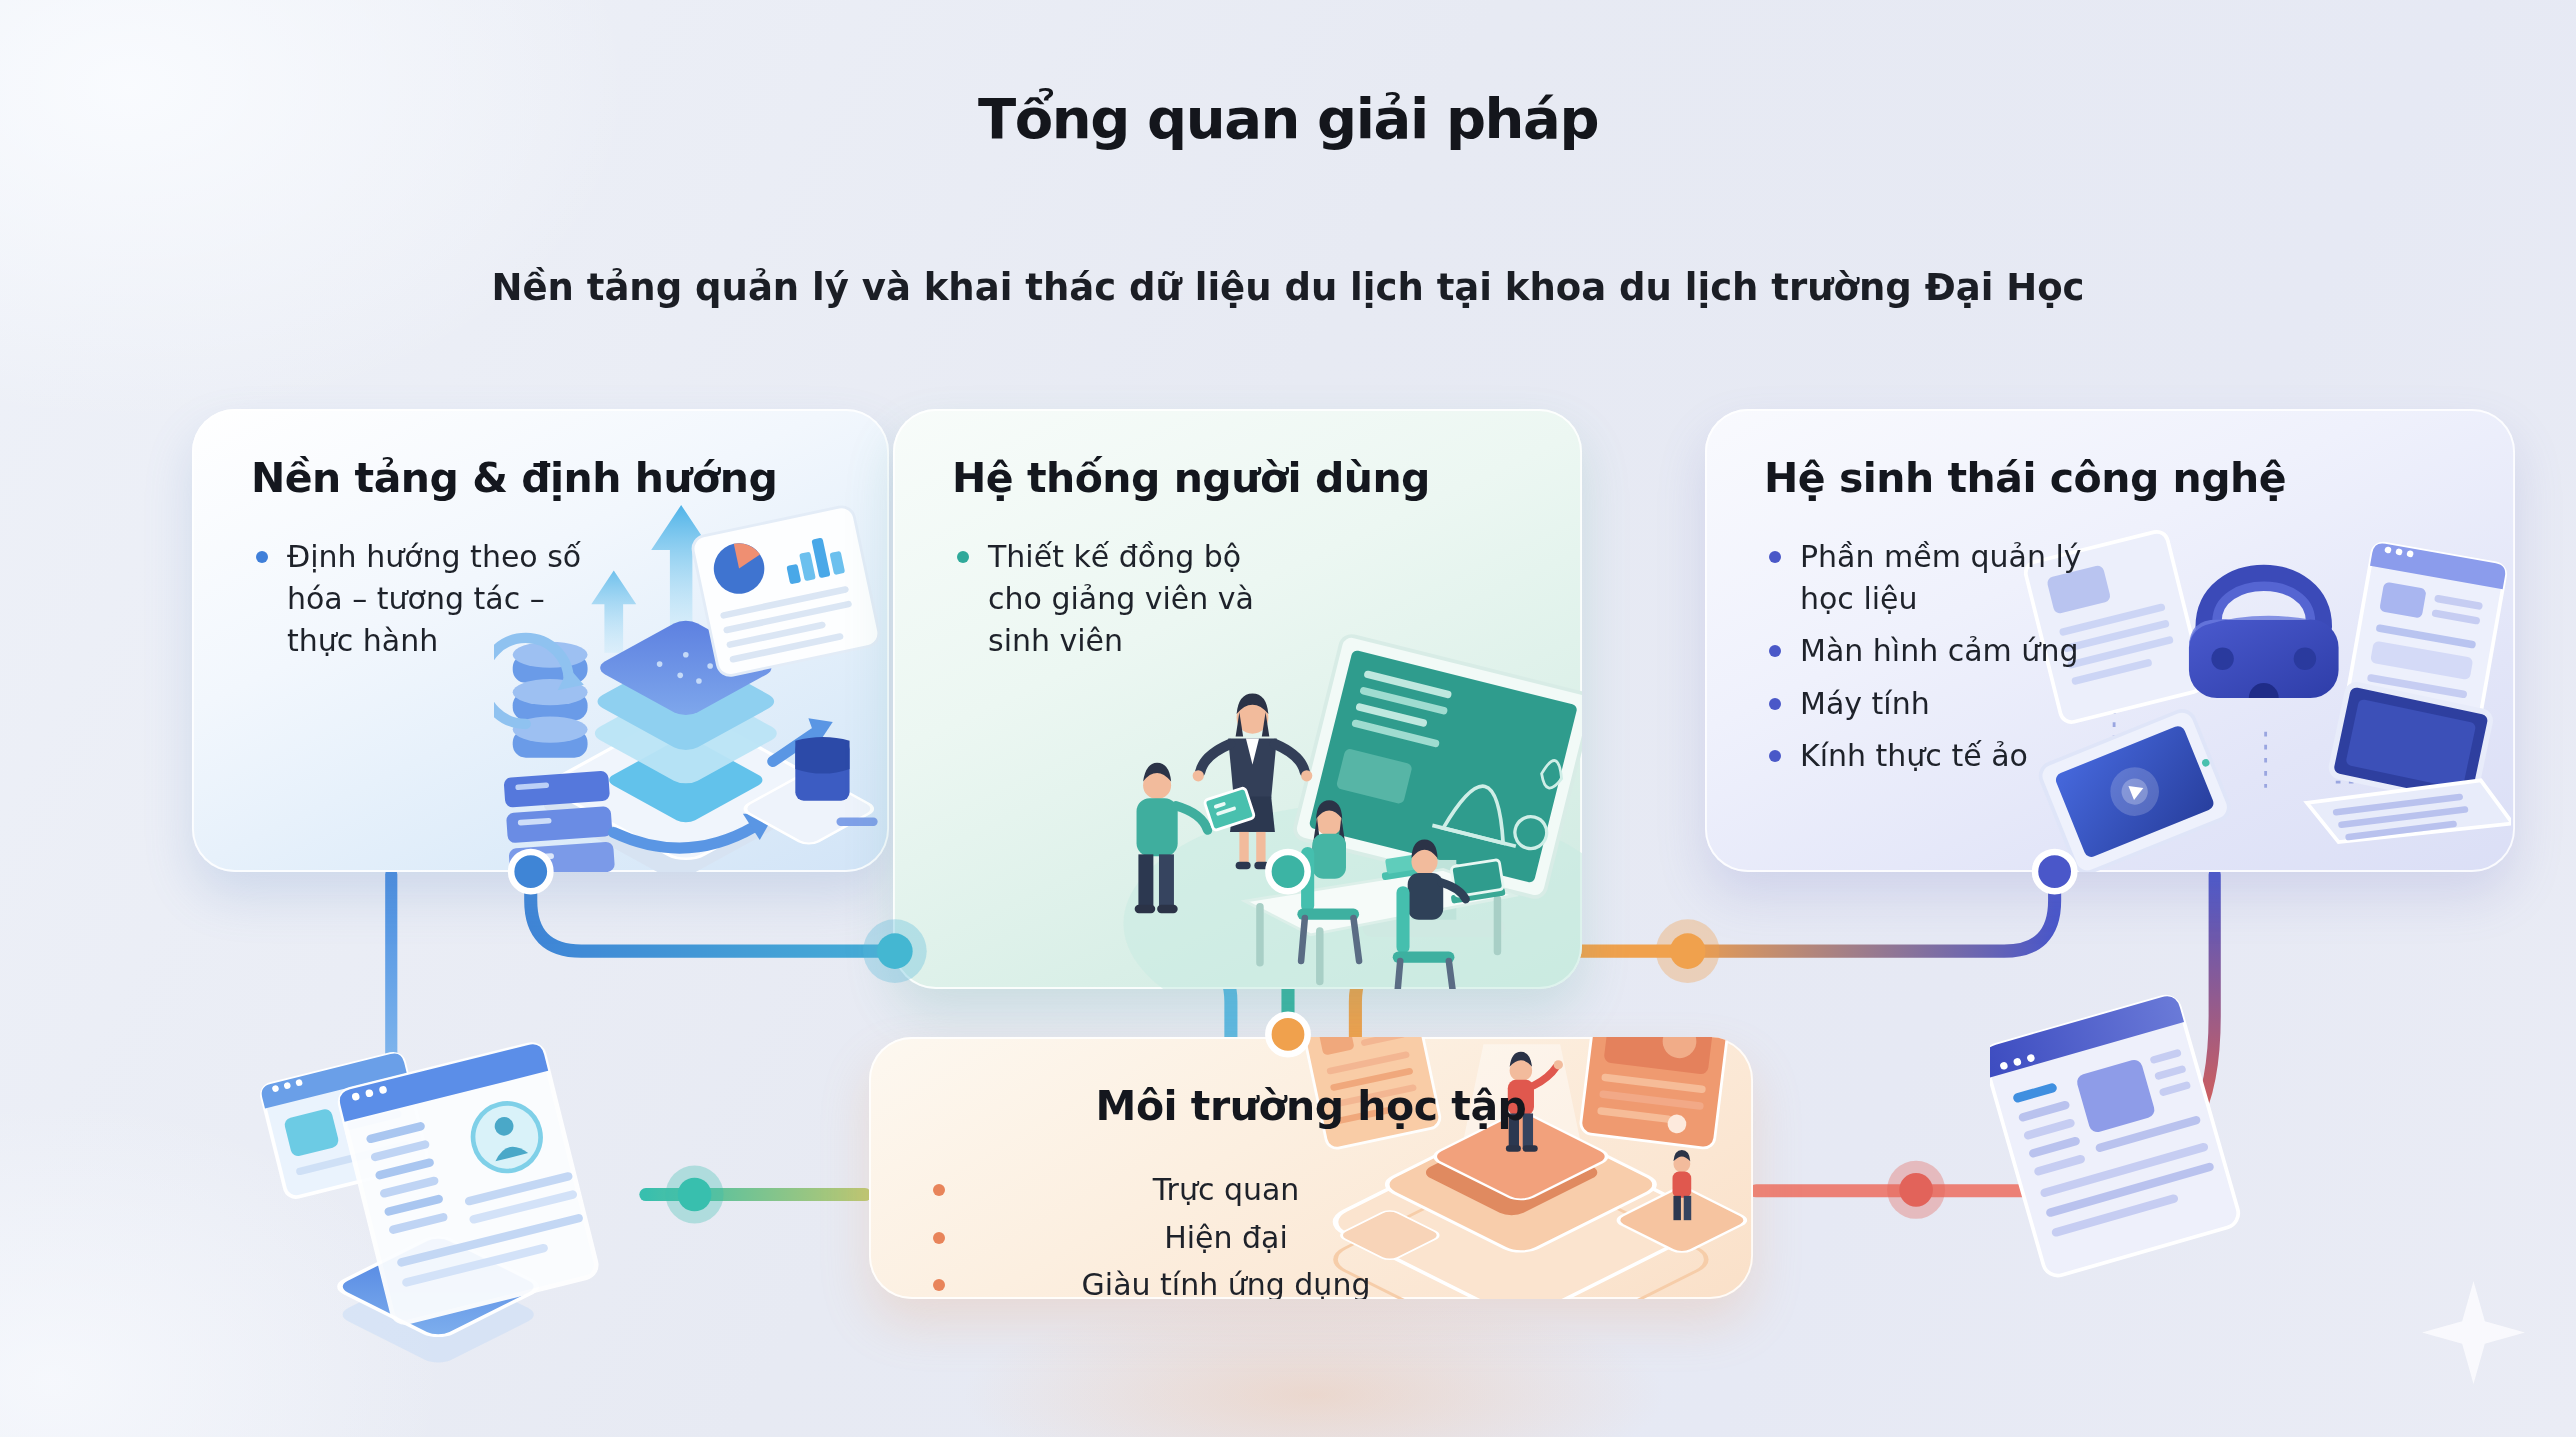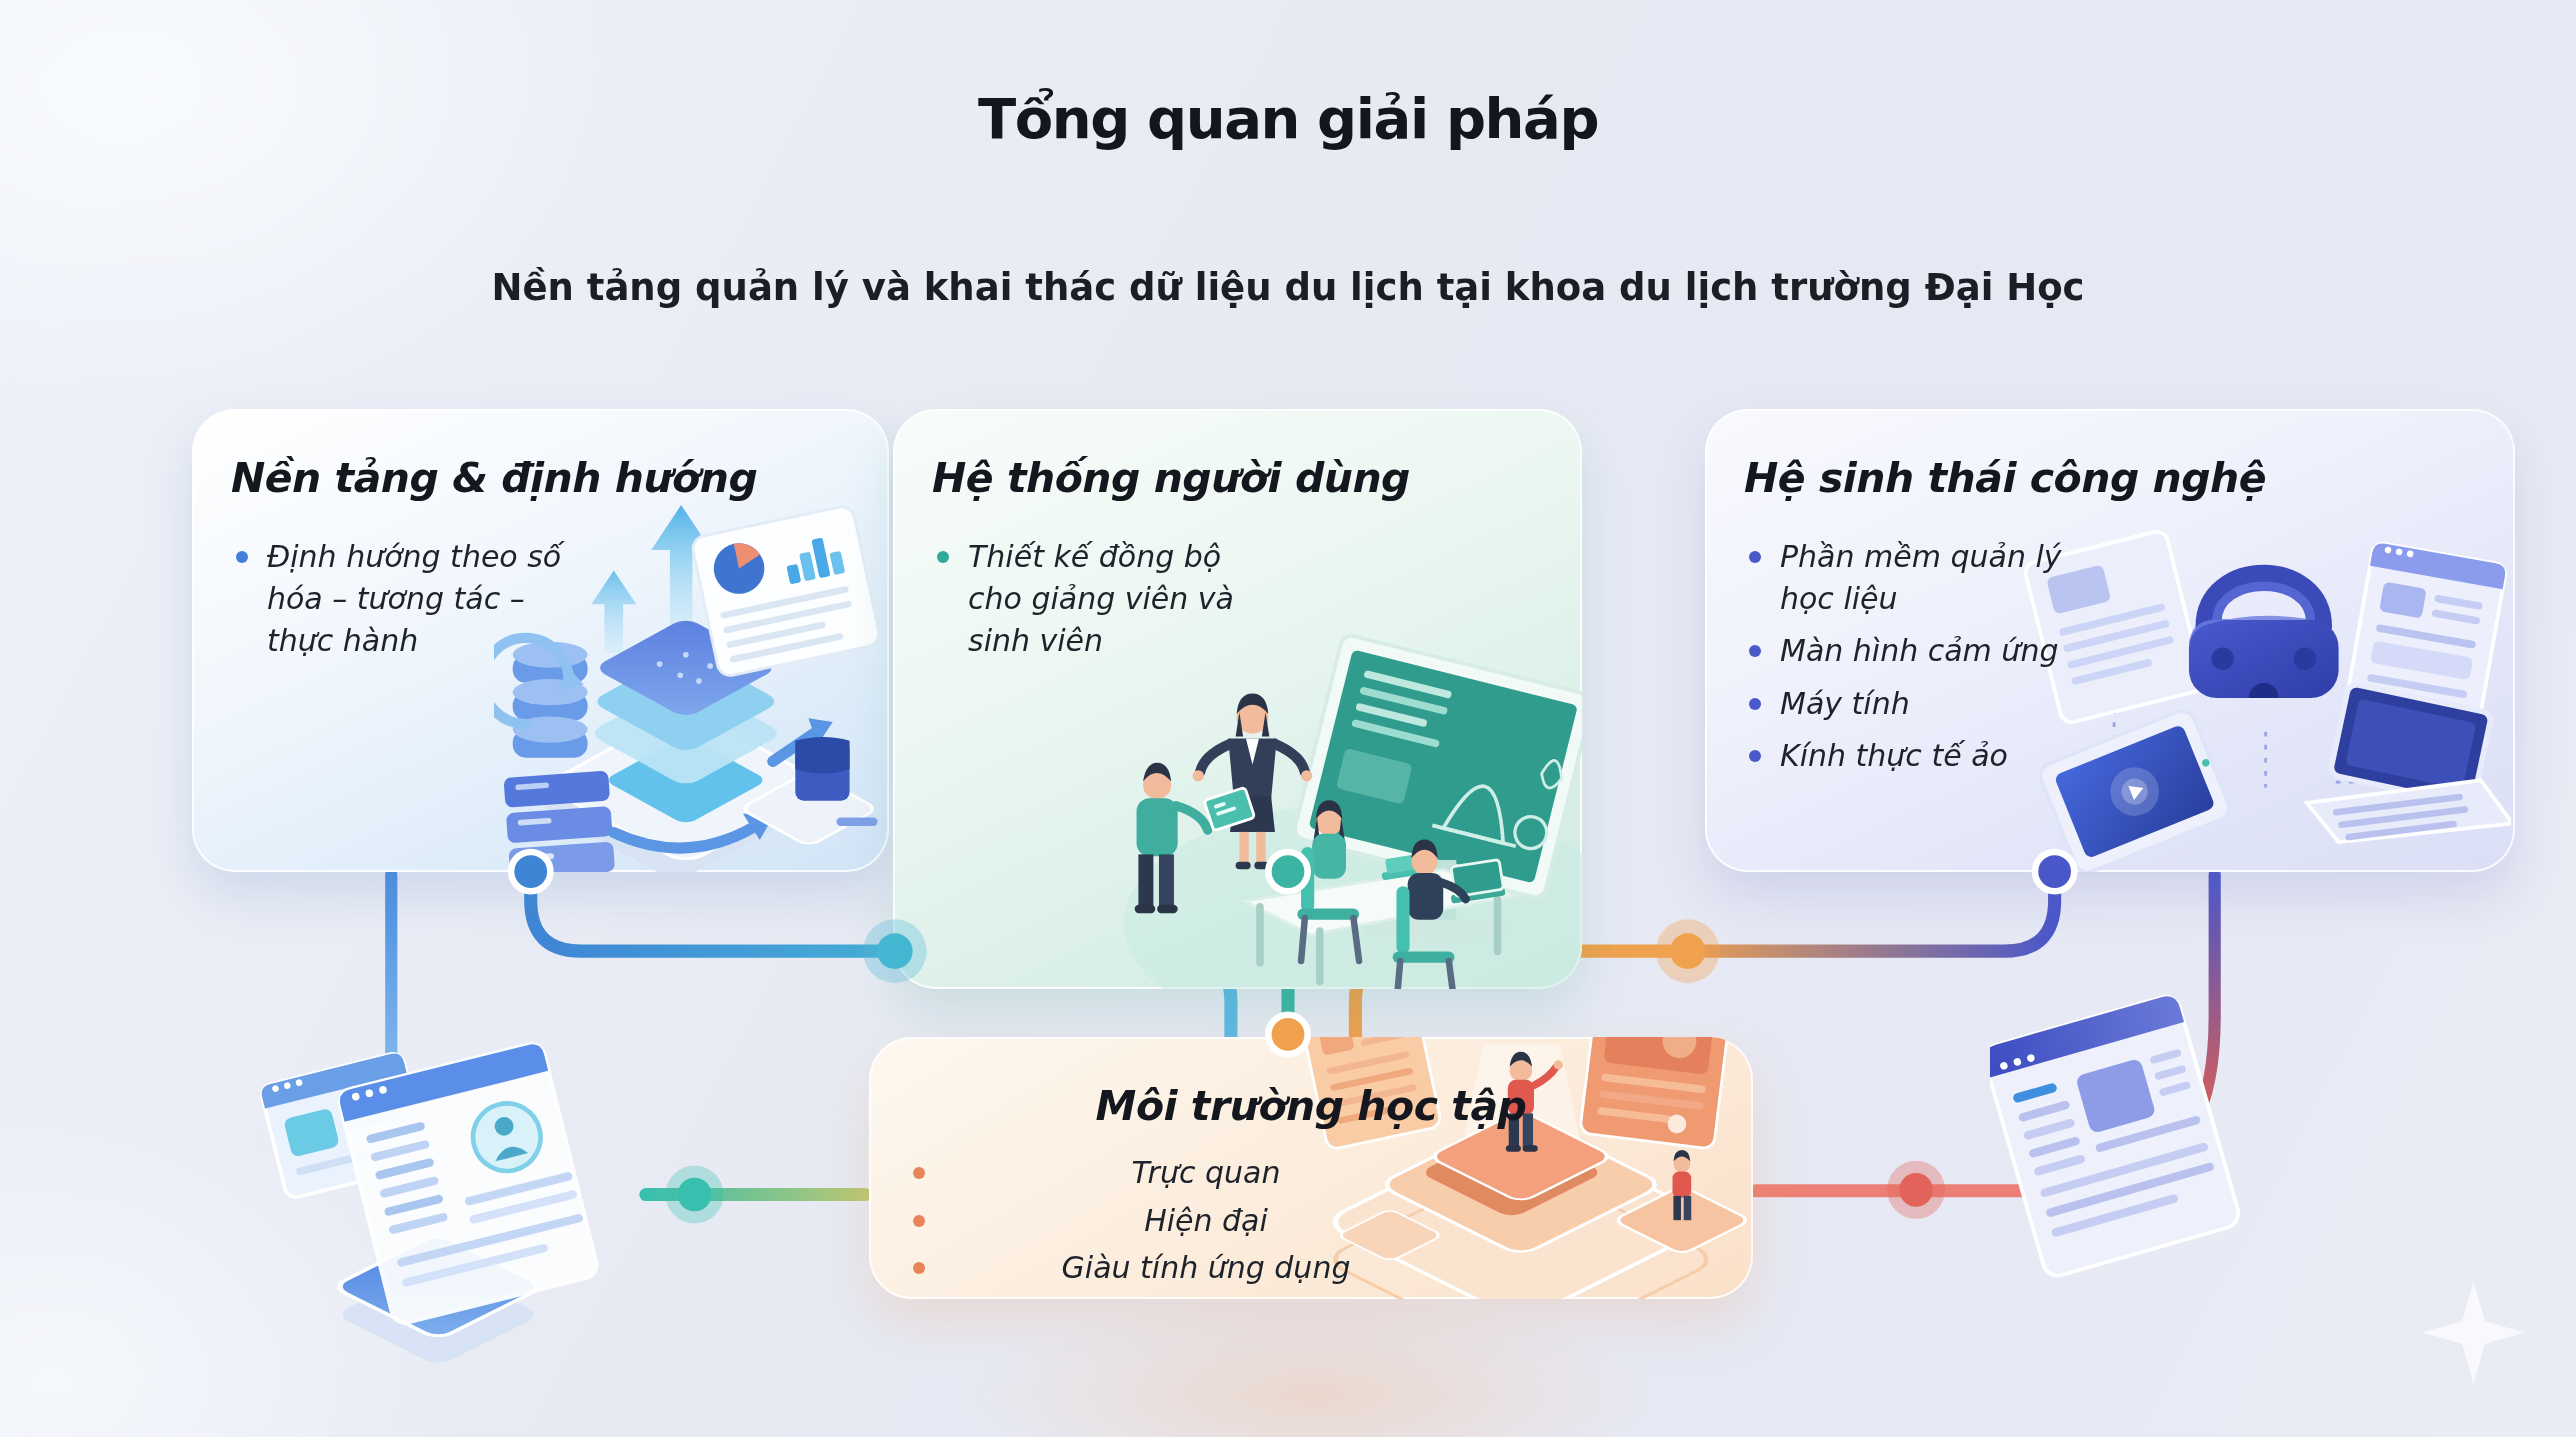--- a/index.html
+++ b/index.html
@@ -20,21 +20,21 @@
     position:absolute;top:266px;left:0;right:0;margin:0;text-align:center;
     font-size:37px;font-weight:700;color:#1b1e25;z-index:5;
   }
   svg.connectors,svg.dots{position:absolute;left:0;top:0;z-index:1;}
   svg.dots{z-index:4;}
   .illo{position:absolute;z-index:2;pointer-events:none;}
   .illo-bl{left:204px;top:1013px;width:459px;height:356px;}
   .illo-br{left:1990px;top:988px;width:262px;height:300px;}
   .card{
     position:absolute;border-radius:43px;box-sizing:border-box;
-    padding:45px 39px;z-index:3;overflow:hidden;font-style:italic;
+    padding:45px 59px;z-index:3;overflow:hidden;
   }
   .card h2{font-size:41px;font-weight:700;color:#14171e;margin:0;letter-spacing:-0.5px;position:relative;z-index:2;}
   .bullets{list-style:none;margin:34px 0 0;padding:0;position:relative;z-index:2;}
   .bullets li{
     position:relative;padding-left:36px;font-size:30px;line-height:42px;
     color:#1e222a;margin-bottom:12px;font-weight:500;
   }
   .bullets li::before{
     content:"";position:absolute;left:4.7px;top:15px;width:12px;height:12px;
     border-radius:50%;background:var(--dot);
@@ -48,21 +48,21 @@
   .card3{left:1705px;top:409px;width:810px;height:463px;--dot:#4a58c8;
     background:linear-gradient(155deg,#f9fafe 0%,#eff1fc 38%,#e2e5f8 74%,#dbdff6 100%);
     box-shadow:0 24px 49px rgba(104,112,196,.18), inset 0 0 0 1.9px rgba(255,255,255,.85);}
   .card4{left:869px;top:1037px;width:884px;height:262px;--dot:#e8845a;
     background:linear-gradient(150deg,#fdf8f0 0%,#fcefe0 42%,#fbe6d2 78%,#fae0c8 100%);
     box-shadow:0 24px 49px rgba(230,160,110,.22), inset 0 0 0 1.9px rgba(255,255,255,.85);text-align:center;}
   .card1 .bullets li{max-width:329px;}
   .card2 .bullets li{max-width:281px;}
   .card3 .bullets li{max-width:318px;margin-bottom:10.3px;}
   .card4 .bullets li{max-width:524px;margin-bottom:6.6px;line-height:41px;}
-  .card4 .bullets{margin-top:22px;}
+  .card4 .bullets{margin-top:39px;}
   .card-illo{position:absolute;right:0;bottom:0;z-index:1;}
   .card1 .card-illo{width:393px;height:384px;right:1.9px;bottom:0;}
   .card2 .card-illo{width:487px;height:374px;right:0;bottom:0;}
   .card3 .card-illo{width:487px;height:376px;right:3.7px;bottom:0;}
   .card4 .card-illo{width:468px;height:313px;right:0;bottom:0;}
   .sparkle{
     position:absolute;left:2422px;top:1281px;width:103px;height:103px;z-index:1;
     background:#fbfcfe;opacity:.85;
     clip-path:polygon(50% 0,61% 39%,100% 50%,61% 61%,50% 100%,39% 61%,0 50%,39% 39%);
   }

